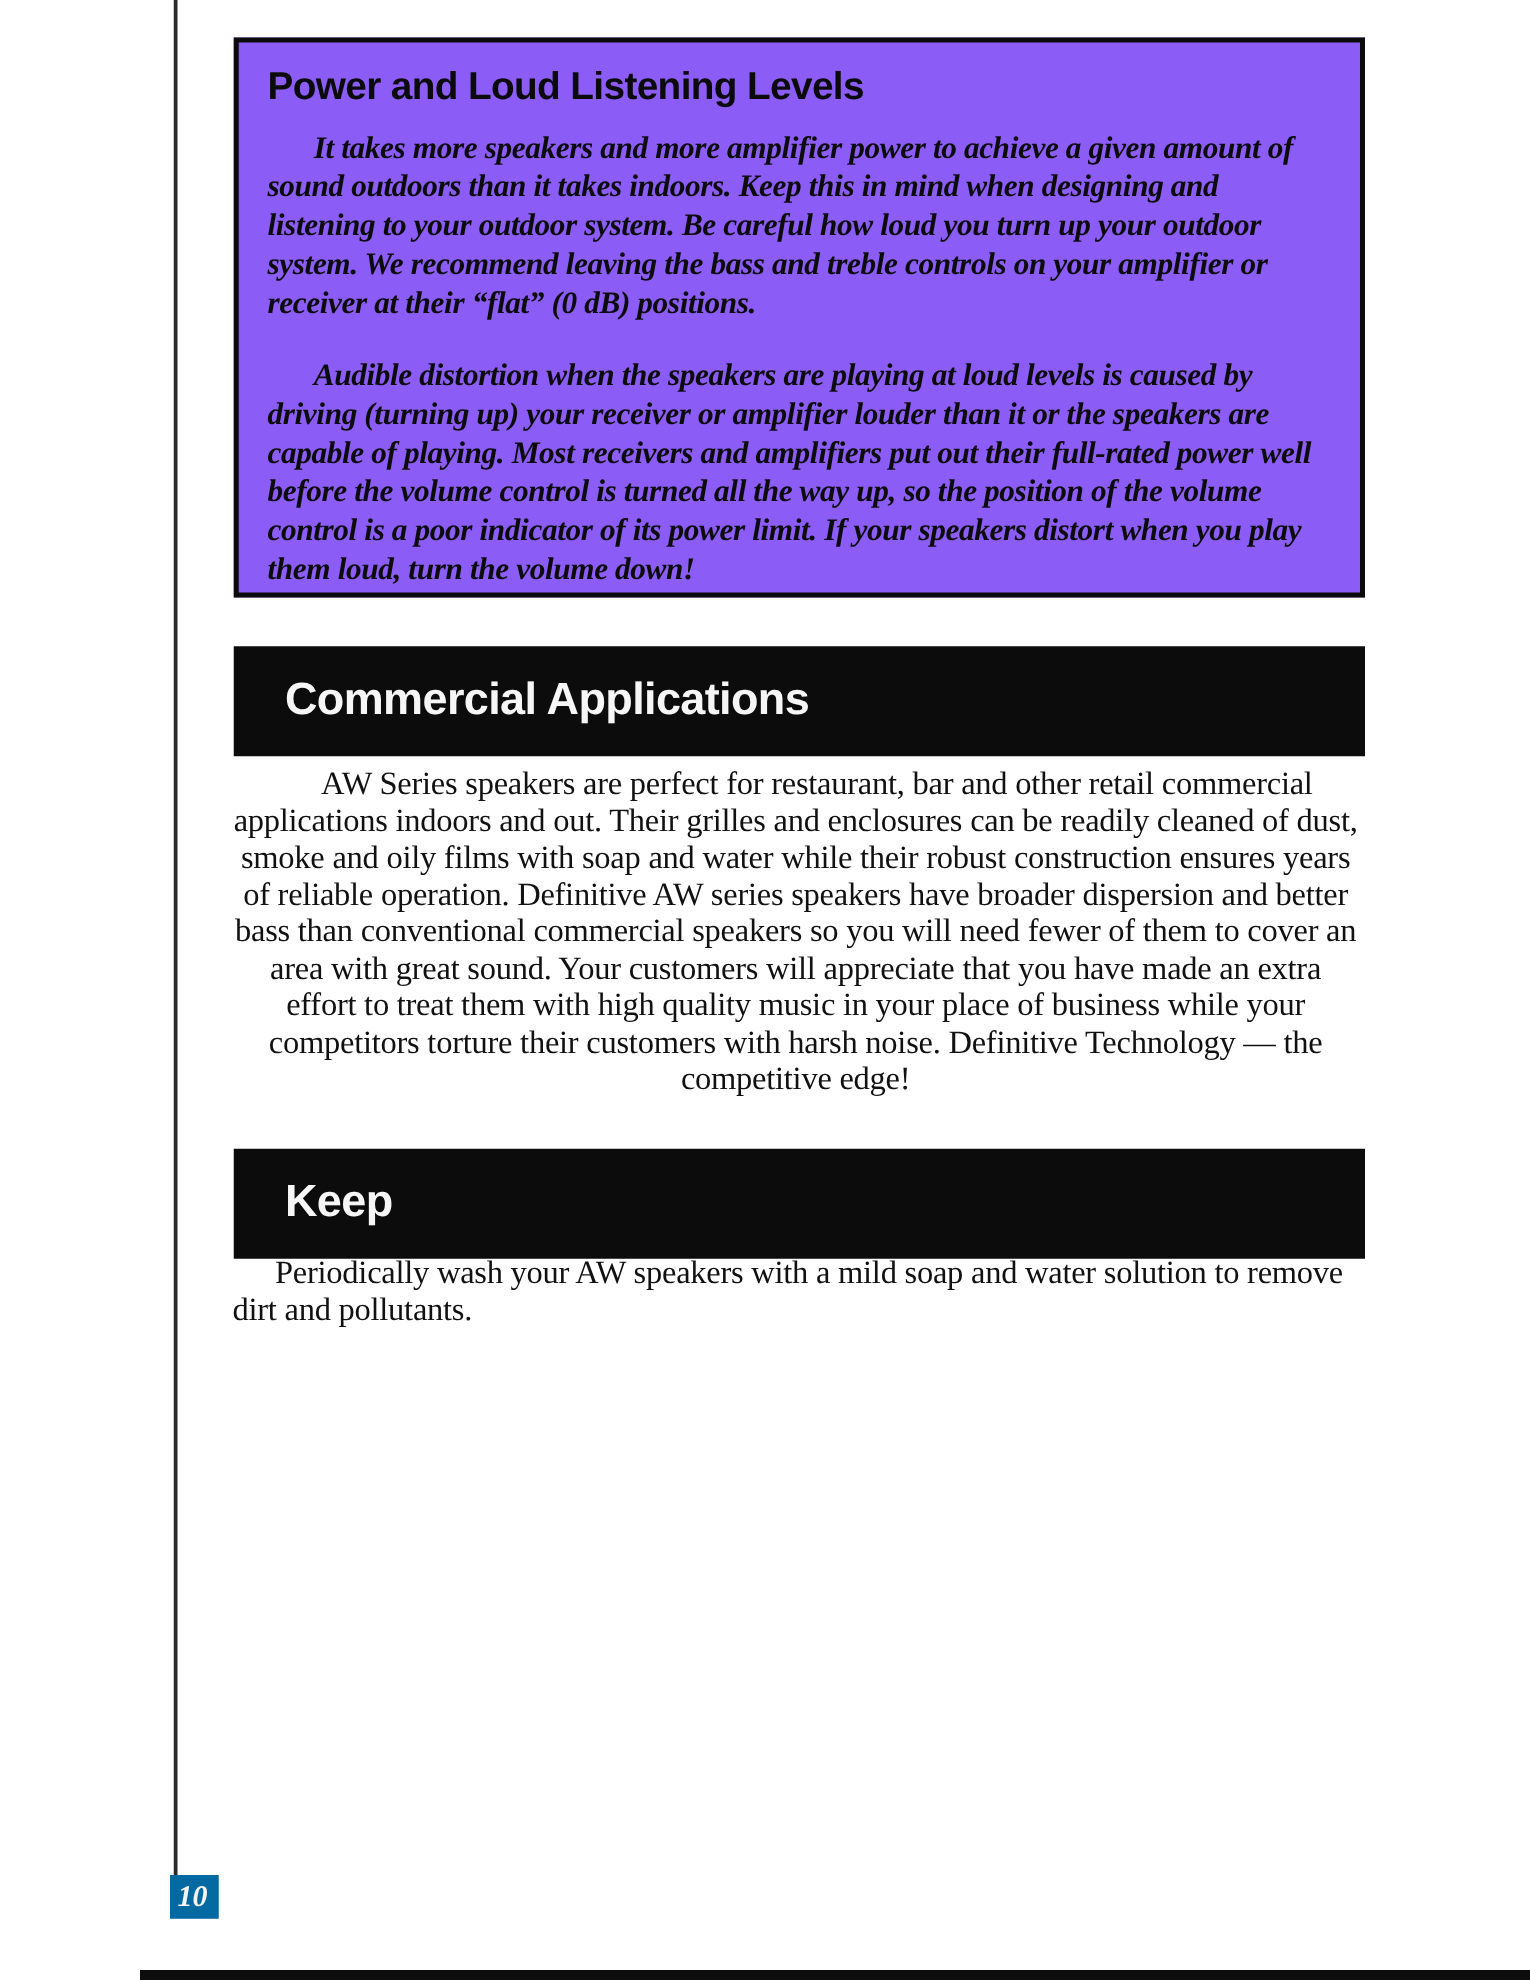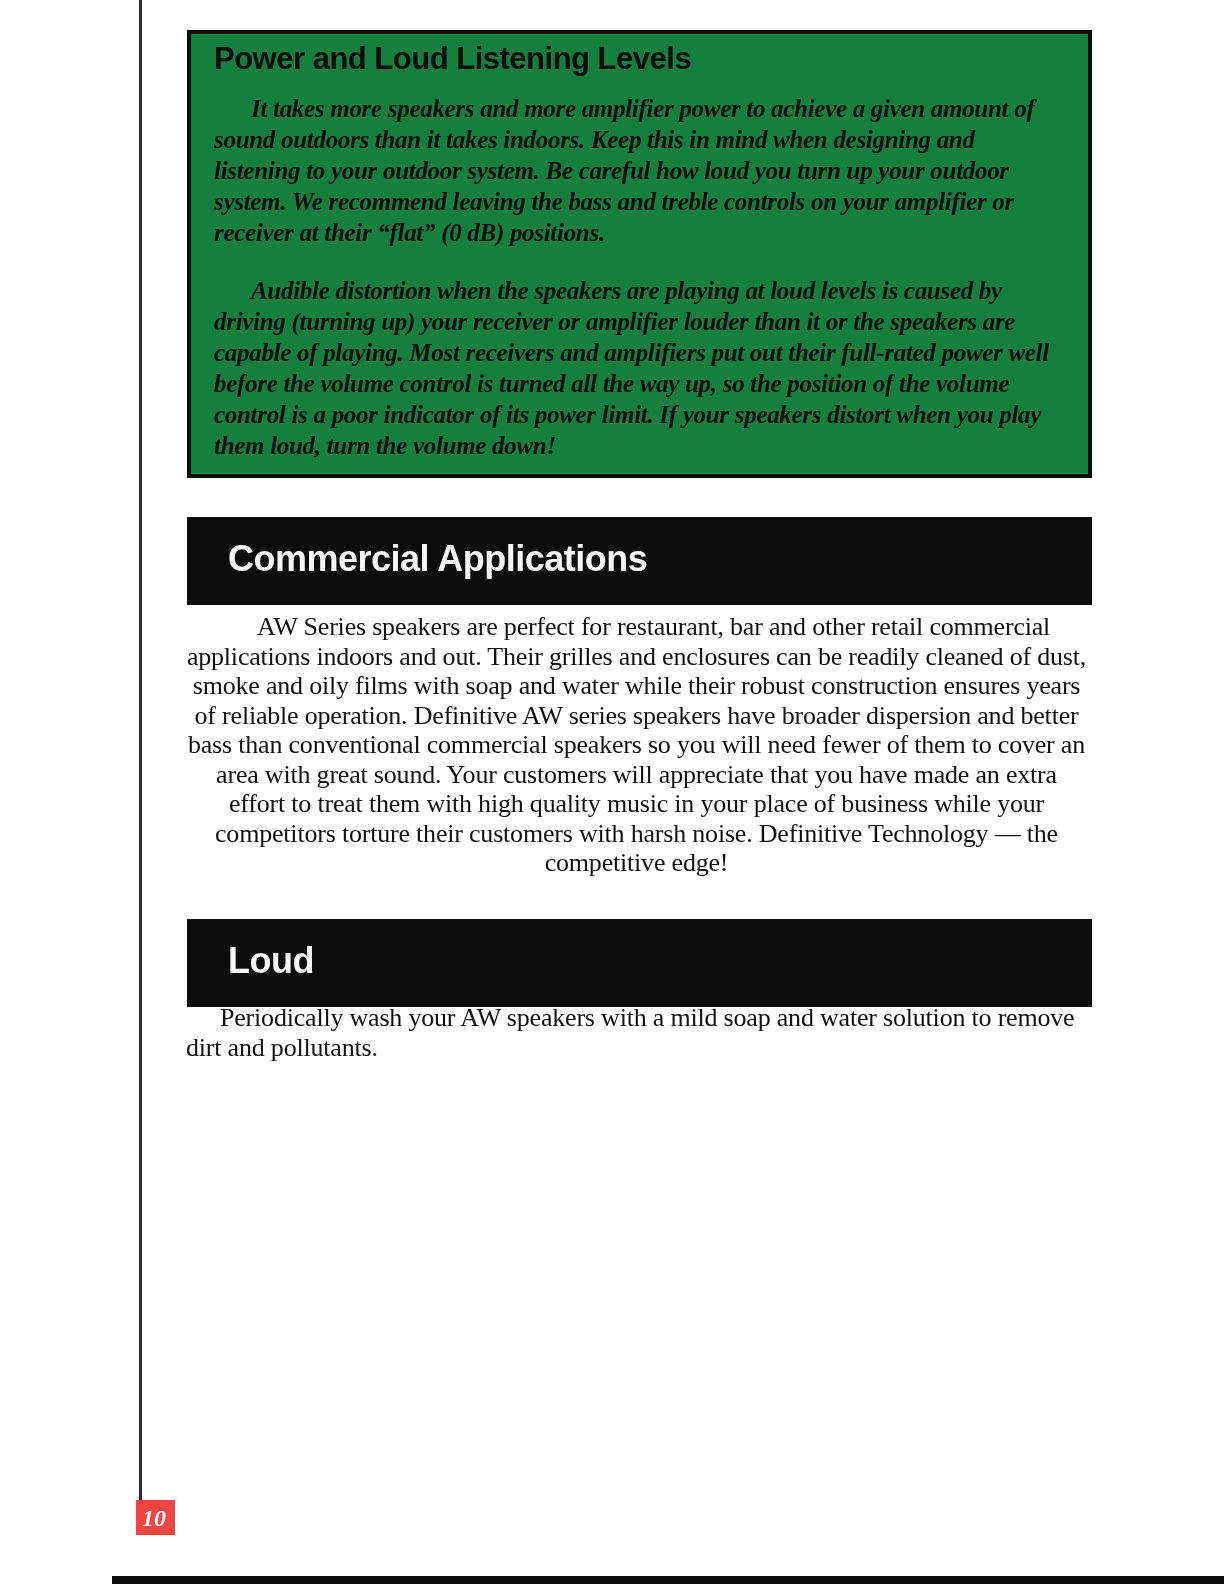--- a/index.html
+++ b/index.html
@@ -37,22 +37,22 @@
 
   
   .power-box {
     position: absolute;
     left: 187px;
     top: 30px;
     width: 905px;
     height: 448px;
     box-sizing: border-box;
     border: 4px solid #0b0b0b;
-    padding: 4px 26px 0 23px;
-    background: #15803d;
+    padding: 14px 26px 0 23px;
+    background: #8b5cf6;
   }
   .power-box h2 {
     margin: 2px 0 0 0;
     font-family: "Liberation Sans", sans-serif;
     font-weight: 700;
     font-size: 31px;
     letter-spacing: -0.5px;
     color: #0b0b0b;
     line-height: 1.2;
   }
@@ -111,21 +111,21 @@
   #para-commercial { top: 612px; text-align: center; }
   #para-care { top: 1003px; }
 
   
   .page-badge {
     position: absolute;
     left: 136px;
     top: 1500px;
     width: 39px;
     height: 35px;
-    background: #ef4444;
+    background: #0369a1;
     display: flex;
     align-items: center;
     justify-content: center;
   }
   .page-badge span {
     font-family: "Liberation Serif", serif;
     font-style: italic;
     font-weight: 700;
     font-size: 24px;
     color: #f4f4f4;
@@ -144,21 +144,21 @@
   <p>Audible distortion when the speakers are playing at loud levels is caused by driving (turning up) your receiver or amplifier louder than it or the speakers are capable of playing. Most receivers and amplifiers put out their full-rated power well before the volume control is turned all the way up, so the position of the volume control is a poor indicator of its power limit. If your speakers distort when you play them loud, turn the volume down!</p>
 </section>
 
 <div class="section-banner" id="banner-commercial">
   <span class="banner-label">Commercial Applications</span>
 </div>
 
 <p class="body-para" id="para-commercial">AW Series speakers are perfect for restaurant, bar and other retail commercial applications indoors and out. Their grilles and enclosures can be readily cleaned of dust, smoke and oily films with soap and water while their robust construction ensures years of reliable operation. Definitive AW series speakers have broader dispersion and better bass than conventional commercial speakers so you will need fewer of them to cover an area with great sound. Your customers will appreciate that you have made an extra effort to treat them with high quality music in your place of business while your competitors torture their customers with harsh noise. Definitive Technology — the competitive edge!</p>
 
 <div class="section-banner" id="banner-care">
-  <span class="banner-label">Loud</span>
+  <span class="banner-label">Keep</span>
 </div>
 
 <p class="body-para" id="para-care">Periodically wash your AW speakers with a mild soap and water solution to remove dirt and pollutants.</p>
 
 <div class="page-badge">
   <span>10</span>
 </div>
 
 <div class="bottom-strip"></div>
 

